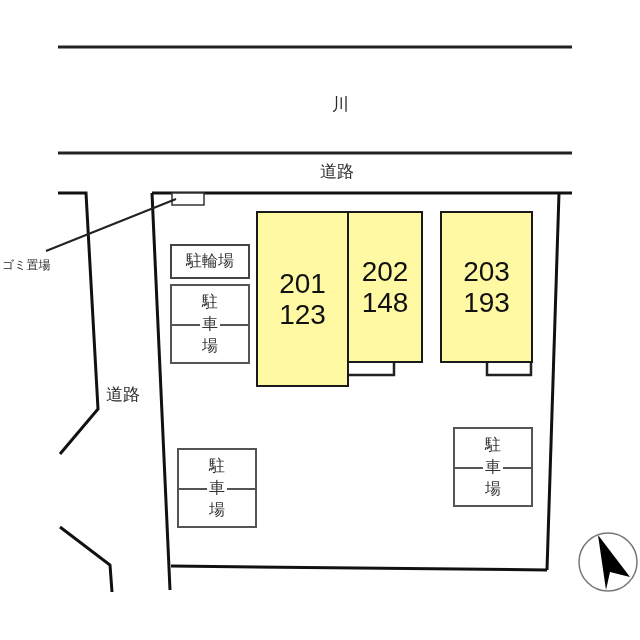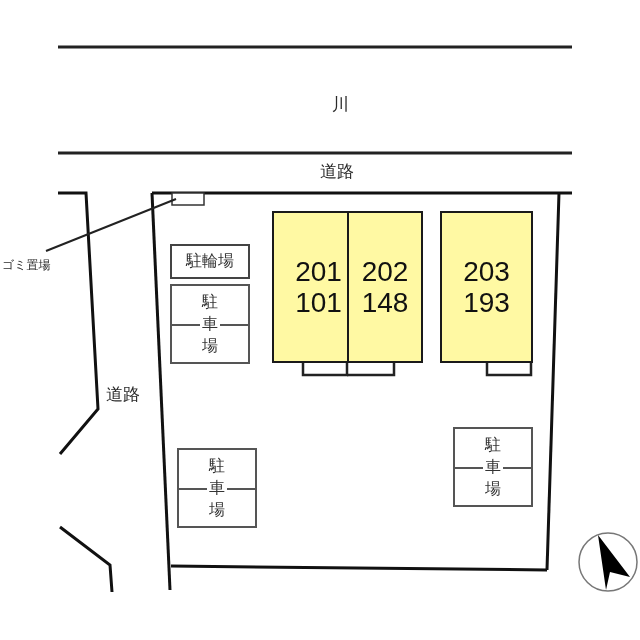--- a/index.html
+++ b/index.html
@@ -76,23 +76,23 @@
 <div class="park" style="left:453px;top:427px;width:80px;height:80px;">
   <div class="mid"></div>
   <div class="txt">
     <span>駐</span>
     <span>車</span>
     <span>場</span>
   </div>
 </div>
 
 <div>
-  <div class="unit" style="left:272px;top:211px;width:93px;height:152px;">
+  <div class="unit" style="left:256px;top:211px;width:93px;height:176px;">
     <span>201</span>
-    <span>101</span>
+    <span>123</span>
   </div>
   <div class="unit" style="left:347px;top:211px;width:76px;height:152px;">
     <span>202</span>
     <span>148</span>
   </div>
   <div class="unit" style="left:440px;top:211px;width:93px;height:152px;">
     <span>203</span>
     <span>193</span>
   </div>
 </div>

